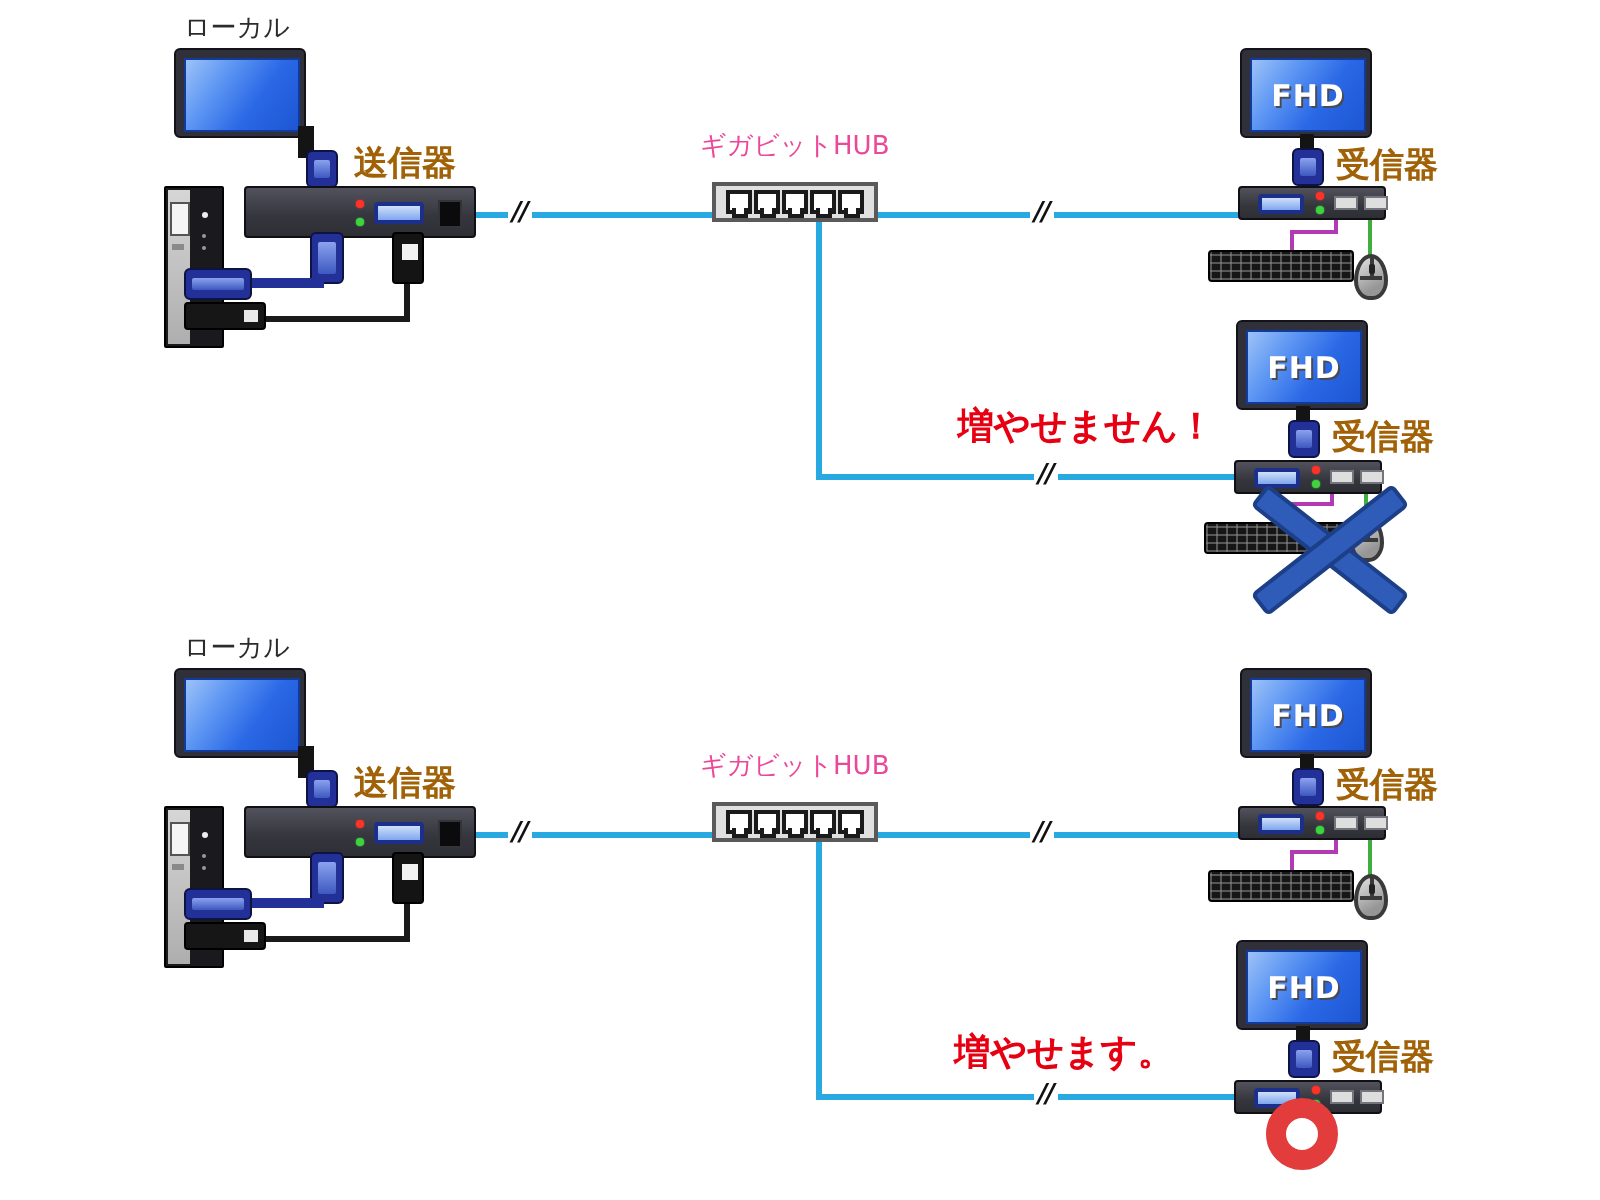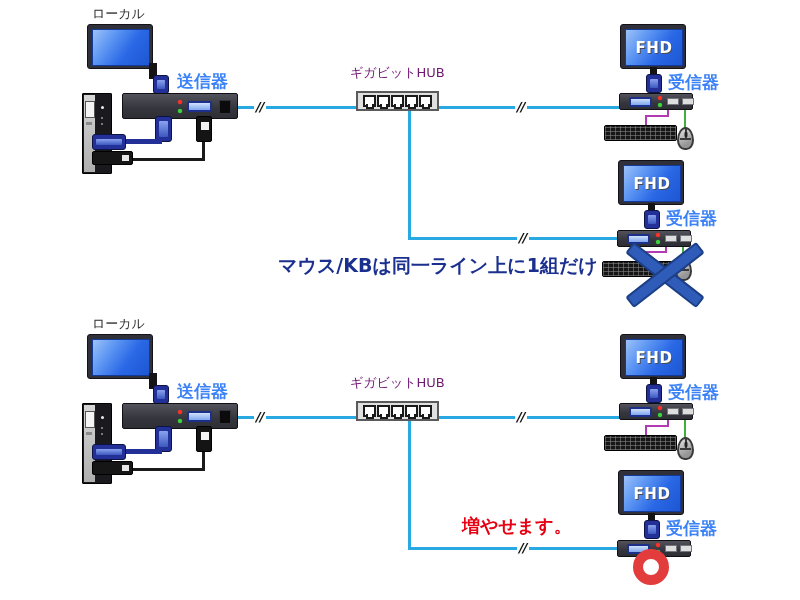--- a/index.html
+++ b/index.html
@@ -59,22 +59,22 @@
     background-image:repeating-linear-gradient(90deg,rgba(140,140,140,.55) 0 1px,transparent 1px 5px),
                      repeating-linear-gradient(0deg,rgba(140,140,140,.55) 0 1px,transparent 1px 4px);}
   .mouse{background:linear-gradient(150deg,#e2e2e2 0%,#969696 75%);border:2px solid #3a3a3a;
          border-radius:50% 50% 44% 44%/58% 58% 42% 42%;}
   .mouse-divider{position:absolute;left:50%;top:0;width:2px;height:9px;background:#3a3a3a;transform:translateX(-50%);}
   .mouse-wheel{position:absolute;left:50%;top:3px;width:3px;height:5px;background:#222;transform:translateX(-50%);border-radius:1px;}
   .mouse-line{position:absolute;left:1px;right:1px;top:9px;height:2px;background:#3a3a3a;}
 
   
   .t-black{color:#2b2b2b;font-size:13px;}
-  .t-hub{color:#701a75;font-size:13px;}
-  .t-red{color:#3b82f6;font-weight:bold;font-size:17px;}
+  .t-hub{color:#ec4899;font-size:13px;}
+  .t-red{color:#a16207;font-weight:bold;font-size:17px;}
   .t-fine-red{color:#e60012;font-weight:bold;font-size:18px;}
   .t-big-red{color:#e60012;font-weight:bold;font-size:19px;}
   .t-navy{color:#1a2f8e;font-weight:bold;font-size:19px;}
 
   .break-mark{background:#fff;color:#111;font-style:italic;font-weight:bold;font-size:13px;
               line-height:15px;height:15px;text-align:center;letter-spacing:-1px;padding:0 2px;}
 
   
   .x-mark{}
   .x-bar{position:absolute;left:0;top:50%;width:100%;height:14px;margin-top:-7px;
@@ -196,21 +196,21 @@
     <div class="mouse abs" style="left:675px;top:258px;width:17px;height:23px;">
       <div class="mouse-divider"></div>
       <div class="mouse-wheel"></div>
       <div class="mouse-line"></div>
     </div>
     <div class="x-mark abs" style="left:620px;top:244px;width:90px;height:62px;">
       <div class="x-bar x-a"></div>
       <div class="x-bar x-b"></div>
     </div>
 
-    <div class="abs t-navy" style="left:278px;top:253px;">マウス/KBは同一ライン上に1組だけ</div>
+    <div class="abs t-fine-red" style="left:450px;top:201px;width:157px;text-align:right;">増やせません！</div>
   </div>
 
   <div class="diagram" style="top:310px;">
 
     <div class="abs t-black" style="left:92px;top:5px;">ローカル</div>
     <div class="monitor abs" style="left:87px;top:24px;width:66px;height:45px;">
       <div class="screen"></div>
     </div>
     <div class="abs bar-black" style="left:149px;top:63px;width:8px;height:16px;"></div>
     <div class="vga-conn" style="left:153px;top:75px;width:16px;height:19px;"></div>
@@ -300,16 +300,16 @@
     <div class="abs t-red" style="left:666px;top:207px;">受信器</div>
     <div class="device-box abs" style="left:617px;top:230px;width:74px;height:17px;">
       <div class="vga-port abs" style="left:9px;top:3px;width:23px;height:10px;"></div>
       <div class="led led-red abs" style="left:38px;top:2px;"></div>
       <div class="led led-green abs" style="left:38px;top:9px;"></div>
       <div class="usb-slot abs" style="left:47px;top:4px;width:12px;height:7px;"></div>
       <div class="usb-slot abs" style="left:62px;top:4px;width:12px;height:7px;"></div>
     </div>
     <div class="ok-circle abs" style="left:633px;top:239px;"></div>
 
-    <div class="abs t-fine-red" style="left:462px;top:204px;width:160px;text-align:left;">増やせます。</div>
+    <div class="abs t-fine-red" style="left:452px;top:204px;width:160px;text-align:center;">増やせます。</div>
   </div>
 
 </div>
 
 </body></html>

